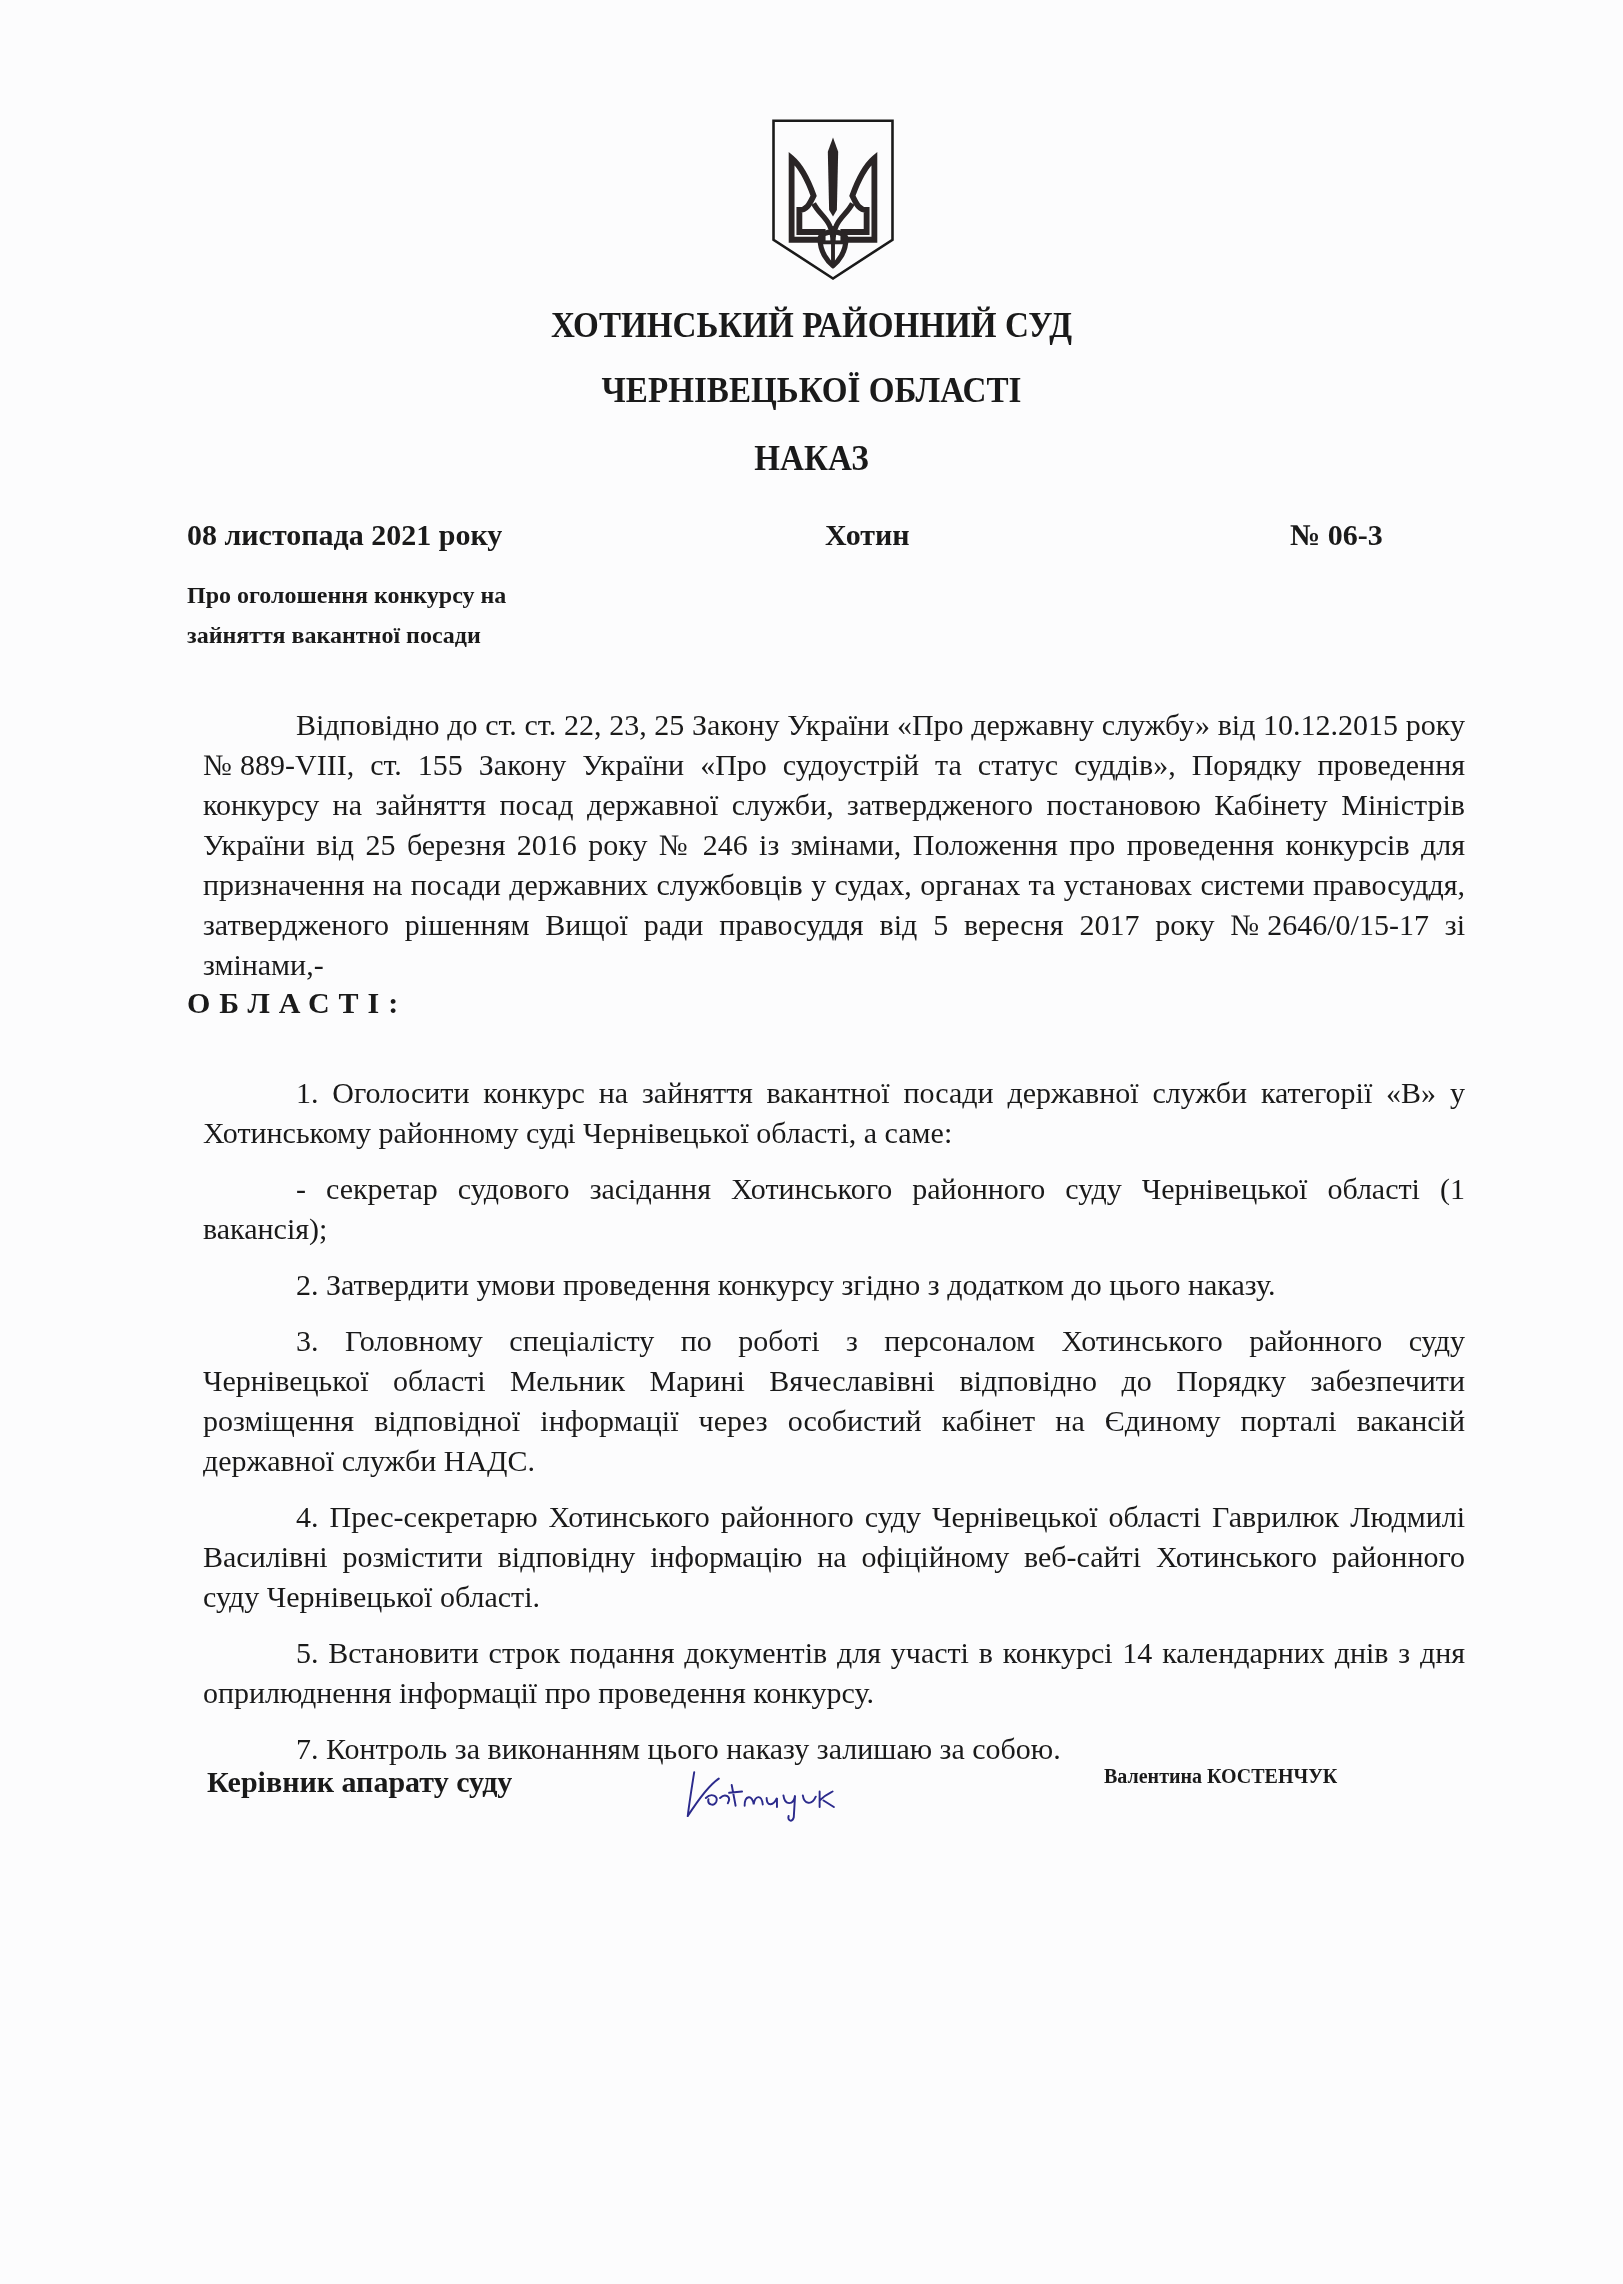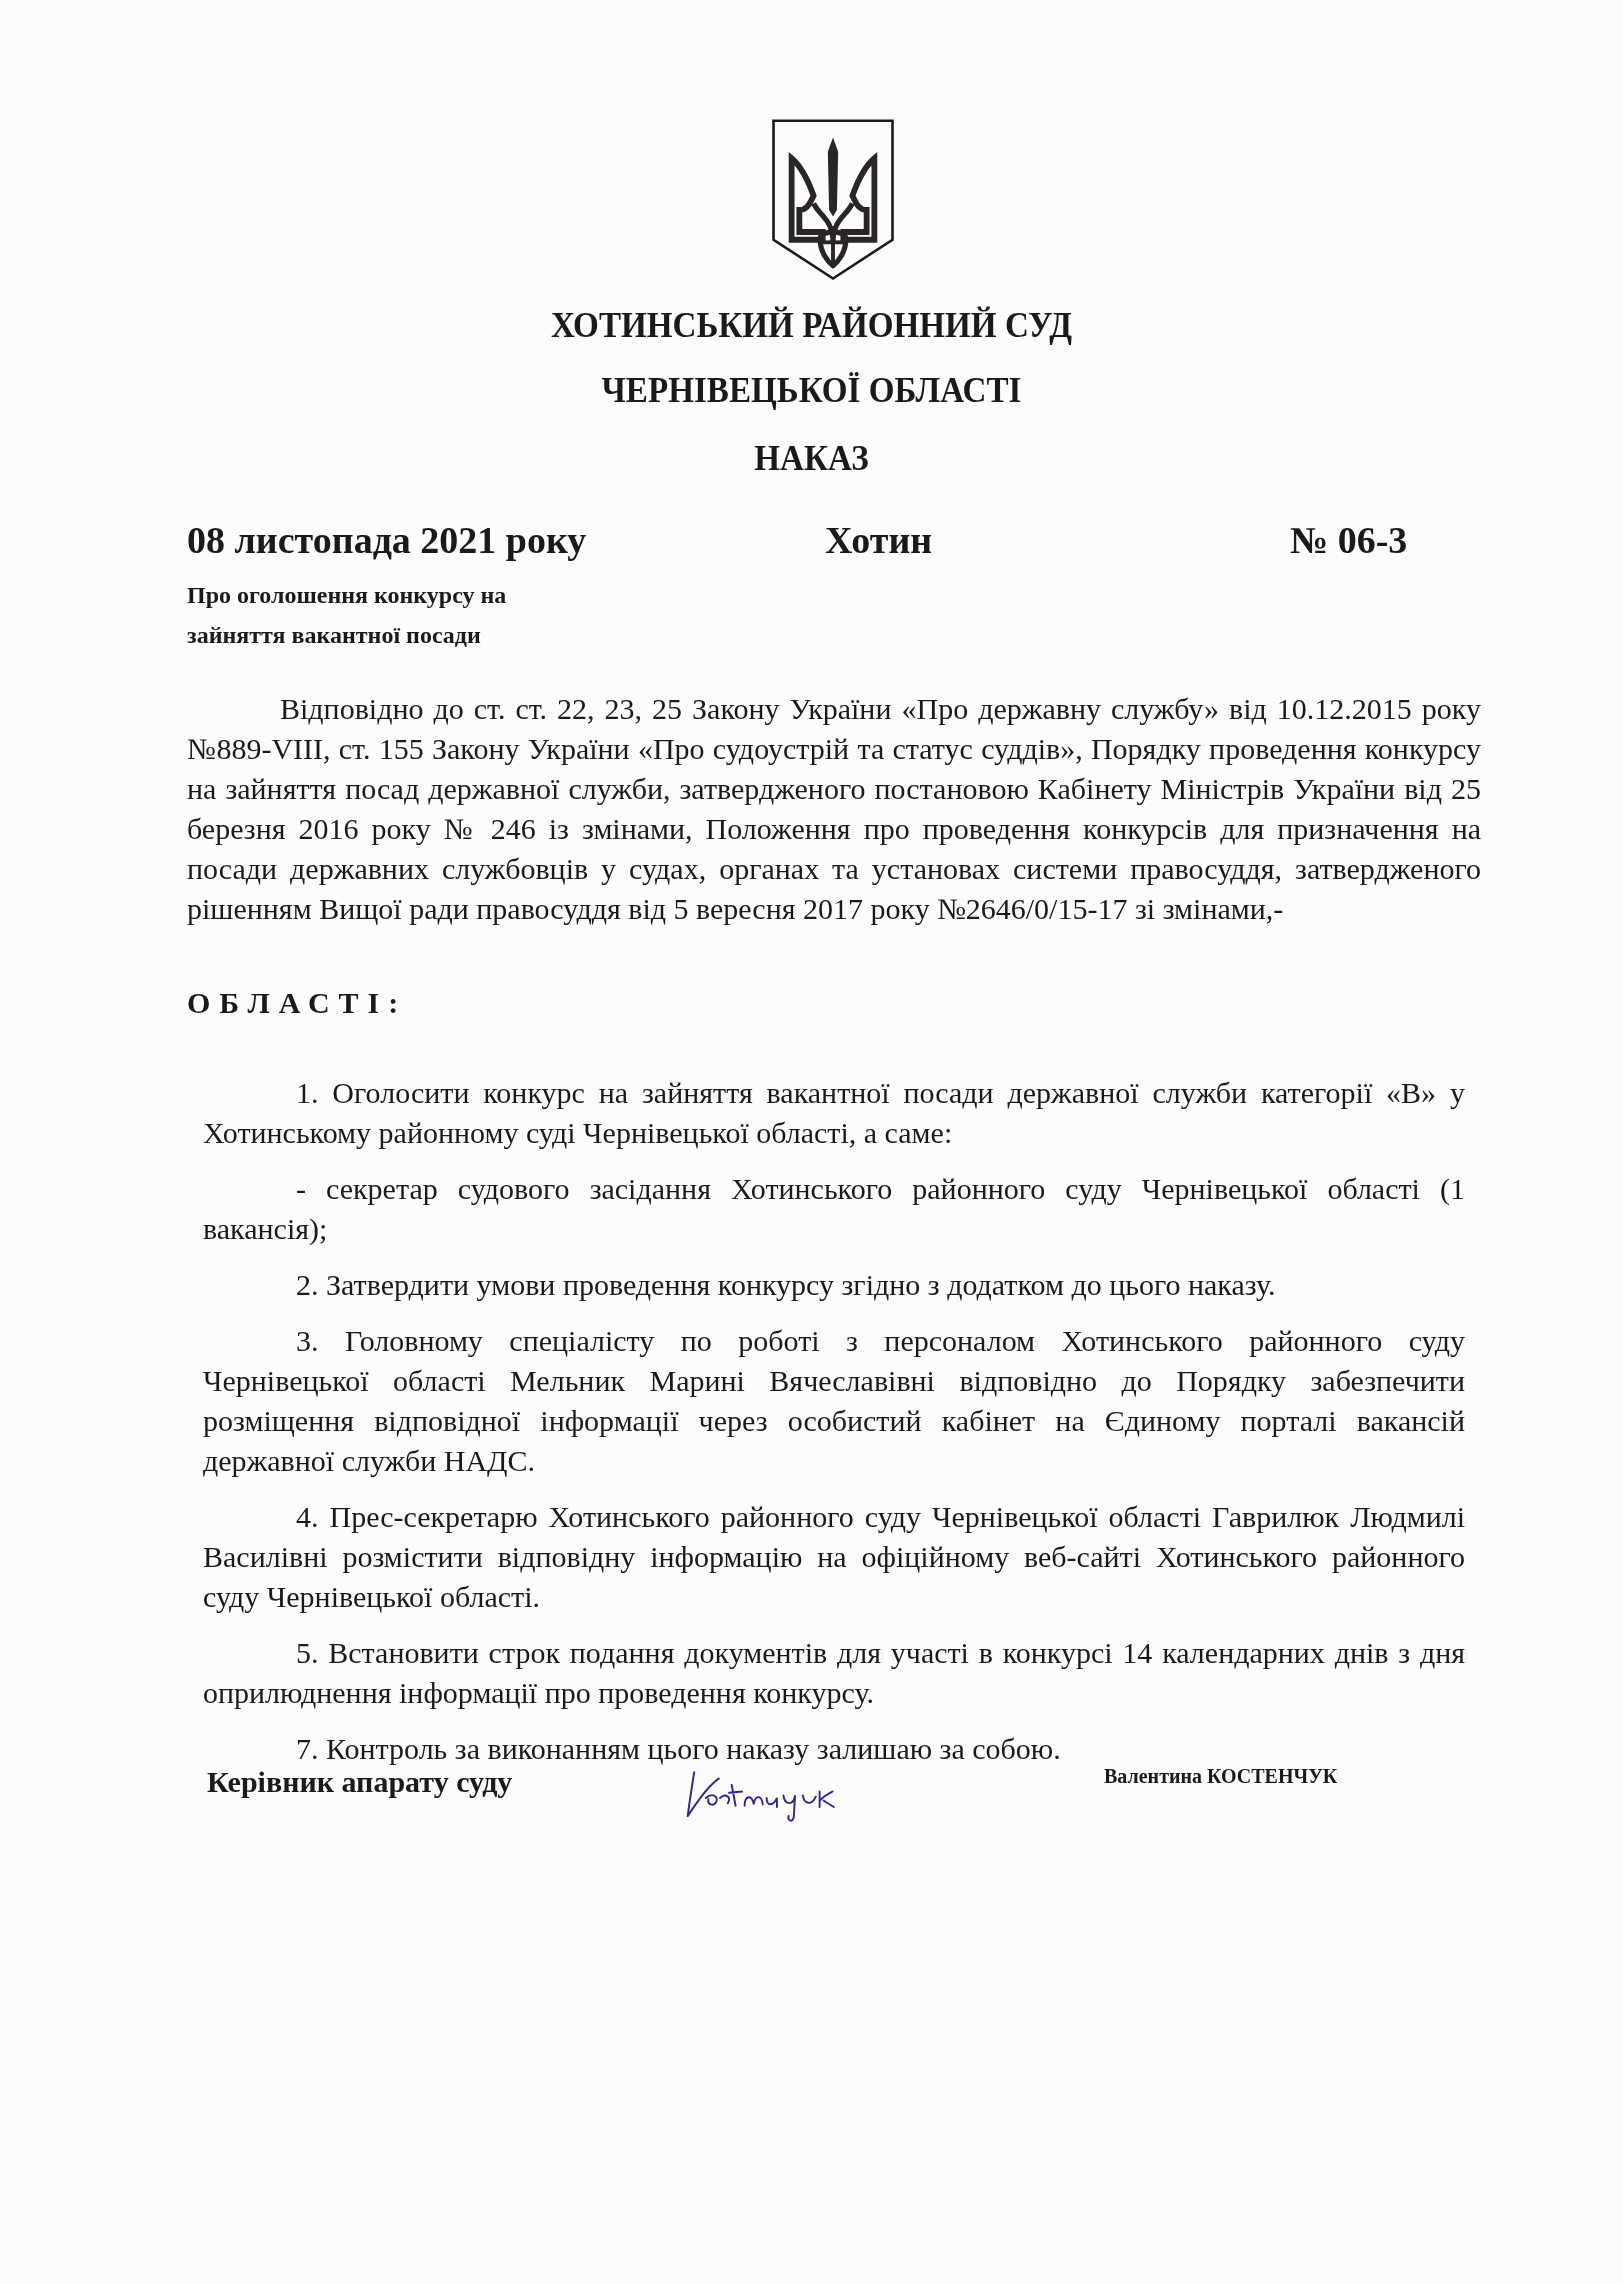--- a/index.html
+++ b/index.html
@@ -14,34 +14,34 @@
   }
   .hdr {
     position: absolute; left: 0; width: 1623px; text-align: center;
     font-weight: bold; font-size: 36px; letter-spacing: 0px;
     transform: scaleX(0.92);
   }
   .hdr-1 { top: 304px; }
   .hdr-2 { top: 369px; }
   .hdr-3 { top: 437px; }
   .meta {
-    position: absolute; top: 518px; font-weight: bold; font-size: 38px; text-align: right;
+    position: absolute; top: 518px; font-weight: bold; font-size: 30px; text-align: right;
   }
   .meta-date { left: 187px; }
   .meta-city { left: 785px; margin-left: 40px; }
   .meta-num  { left: 1290px; }
   .subject {
     position: absolute; left: 187px; top: 575px; font-weight: bold;
     font-size: 24px; line-height: 40px; width: 518px;
   }
   .body-text {
     position: absolute; left: 187px; width: 1294px;
     font-size: 30px; line-height: 40px; text-align: justify;
   }
-  .para { margin: 0; text-indent: 93px; }
+  .para { margin: 16px; text-indent: 93px; }
   .preamble { top: 689px; }
   .order-word {
     position: absolute; left: 187px; top: 986px; font-weight: bold;
     font-size: 30px; letter-spacing: 9px;
   }
   .items { top: 1057px; }
   .items .para { margin: 16px; }
   .sig-title {
     position: absolute; left: 187px; top: 1765px; font-weight: bold; font-size: 30px; margin-left: 20px;
   }

